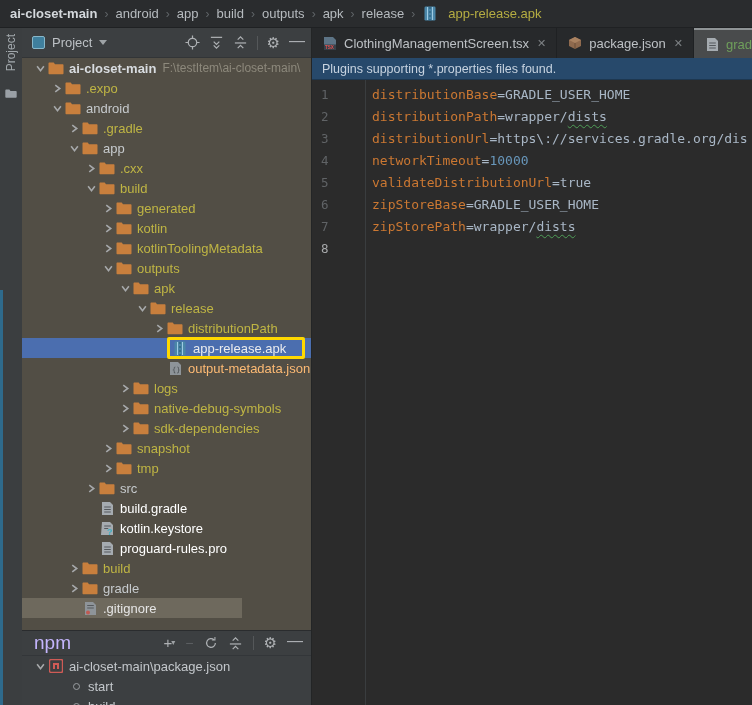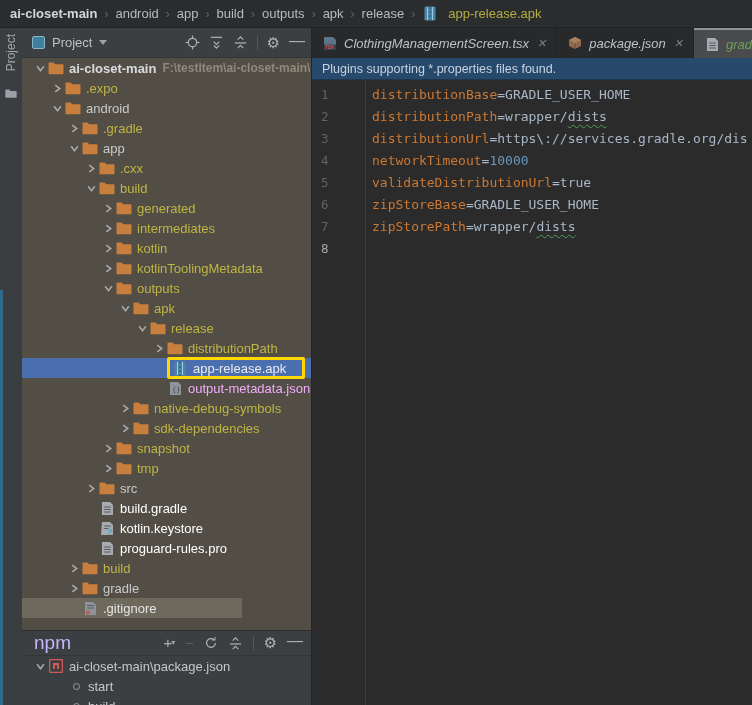--- a/index.html
+++ b/index.html
@@ -45,39 +45,39 @@
   .chev svg { display:block; }
   .chev.exp svg { transform:rotate(90deg); }
   .chev-spacer { width:16px; flex:none; }
   .ticon { width:16px; height:16px; flex:none; margin-right:5px; display:flex; align-items:center; justify-content:center; position:relative; z-index:1;}
   .tlabel { position:relative; z-index:1; }
   .c-root { color:#d8dce0; font-weight:bold; }
   .c-white { color:#c6cacd; }
   .c-yellow { color:#bfb544; }
   .c-green { color:#ffffff; }
   .c-salmon { color:#e5e5e5; }
-  .c-dim { color:#f0abfc; }
+  .c-dim { color:#fdba74; }
   .c-sel { color:#e9ebee; }
-  .tpath { color:#8d897c; font-weight:bold; font-size:12px; margin-left:6px; }
+  .tpath { color:#8d897c; font-weight:normal; font-size:12px; margin-left:6px; }
   .hl-box { display:inline-flex; align-items:center; border:3px solid #ffd800; border-radius:2px;
             padding:0 16px 0 2px; margin:-2px 0; position:relative; z-index:2; }
 
   
   .npm-header { height:26px; background:#3c3f41; border-top:1px solid #2a2c2e; border-bottom:1px solid #333639;
                 display:flex; align-items:center; padding:0 8px 0 12px; }
   .npm-title { color:#c4b5fd; font-size:19px; }
   .npm-icons { margin-left:auto; display:flex; align-items:center; gap:10px; }
   .npm-tree { flex:1; background:#3c3f41; overflow:hidden; }
   .nrow { height:20px; display:flex; align-items:center; font-size:13px; color:#c3c7cb; cursor:pointer; }
   .nbullet { width:7px; height:7px; border:1px solid #9a9ea1; border-radius:50%; flex:none;
              margin:0 8px 0 3px; }
 
   
   .editor-col { flex:1; display:flex; flex-direction:column; min-width:0; }
-  .tabbar { height:30px; background:#27292b; display:flex; overflow:hidden; flex:none;font-style:italic; }
+  .tabbar { height:30px; background:#27292b; display:flex; overflow:hidden; flex:none; }
   .tab { display:flex; align-items:center; padding:0 10px; border-right:1px solid #1f2123;
          font-size:13px; color:#bdc1c5; cursor:pointer; white-space:nowrap; }
   .tab .ticon { margin-right:6px; }
   .tab-close { margin-left:8px; color:#7d8184; font-size:11px; cursor:pointer; }
   .tab.selected { background:#494b4c; border-top:2px solid #8f9496; color:#6f9f5b; flex:none; width:120px; }
   .banner { height:22px; background:#27496b; color:#c7d3e0; font-size:12.5px; display:flex;
             align-items:center; padding-left:10px; flex:none; border-bottom:1px solid #1d3750; }
   .code-area { flex:1; display:flex; background:#2b2b2b; font-family:"DejaVu Sans Mono","Liberation Mono",monospace; }
   .gutter { width:54px; flex:none; border-right:1px solid #3a3d3f; padding-top:4px; }
   .lnum { height:22px; line-height:22px; font-size:12.5px; color:#606366; padding-left:9px; }
@@ -285,34 +285,20 @@
             <span class="chev">
               <svg width="9" height="9" viewBox="0 0 8 8">
                 <path d="M2 1l4 3-4 3" stroke="#a6a8aa" stroke-width="1.4" fill="none"></path>
               </svg>
             </span>
             <span class="ticon">
               <svg width="16" height="14" viewBox="0 0 16 14">
                 <path d="M0.5 2.6c0-.6.4-1 1-1h4.2L7 3.2h7.5c.6 0 1 .4 1 1v8c0 .6-.4 1-1 1H1.5c-.6 0-1-.4-1-1z" fill="#c87f3d"></path>
               </svg>
             </span>
-            <span class="tlabel c-yellow">intermediates</span>
-          </div>
-          <div class="trow">
-            <span style="width: 78px; flex: 0 0 auto;"></span>
-            <span class="chev">
-              <svg width="9" height="9" viewBox="0 0 8 8">
-                <path d="M2 1l4 3-4 3" stroke="#a6a8aa" stroke-width="1.4" fill="none"></path>
-              </svg>
-            </span>
-            <span class="ticon">
-              <svg width="16" height="14" viewBox="0 0 16 14">
-                <path d="M0.5 2.6c0-.6.4-1 1-1h4.2L7 3.2h7.5c.6 0 1 .4 1 1v8c0 .6-.4 1-1 1H1.5c-.6 0-1-.4-1-1z" fill="#c87f3d"></path>
-              </svg>
-            </span>
             <span class="tlabel c-yellow">kotlin</span>
           </div>
           <div class="trow">
             <span style="width: 78px; flex: 0 0 auto;"></span>
             <span class="chev">
               <svg width="9" height="9" viewBox="0 0 8 8">
                 <path d="M2 1l4 3-4 3" stroke="#a6a8aa" stroke-width="1.4" fill="none"></path>
               </svg>
             </span>
             <span class="ticon">
@@ -395,20 +381,34 @@
           <div class="trow">
             <span style="width: 129px; flex: 0 0 auto;"></span>
             <span class="chev-spacer"></span>
             <span class="ticon">
               <svg width="13" height="15" viewBox="0 0 13 15">
                 <path d="M1 1h8l3 3v10H1z" fill="#8e9499"></path>
                 <text x="3" y="11" font-size="7" fill="#41464a" font-family="monospace">{}</text>
               </svg>
             </span>
             <span class="tlabel c-dim">output-metadata.json</span>
+          </div>
+          <div class="trow">
+            <span style="width: 95px; flex: 0 0 auto;"></span>
+            <span class="chev">
+              <svg width="9" height="9" viewBox="0 0 8 8">
+                <path d="M2 1l4 3-4 3" stroke="#a6a8aa" stroke-width="1.4" fill="none"></path>
+              </svg>
+            </span>
+            <span class="ticon">
+              <svg width="16" height="14" viewBox="0 0 16 14">
+                <path d="M0.5 2.6c0-.6.4-1 1-1h4.2L7 3.2h7.5c.6 0 1 .4 1 1v8c0 .6-.4 1-1 1H1.5c-.6 0-1-.4-1-1z" fill="#c87f3d"></path>
+              </svg>
+            </span>
+            <span class="tlabel c-yellow">logs</span>
           </div>
           <div class="trow">
             <span style="width: 95px; flex: 0 0 auto;"></span>
             <span class="chev">
               <svg width="9" height="9" viewBox="0 0 8 8">
                 <path d="M2 1l4 3-4 3" stroke="#a6a8aa" stroke-width="1.4" fill="none"></path>
               </svg>
             </span>
             <span class="ticon">
               <svg width="16" height="14" viewBox="0 0 16 14">

